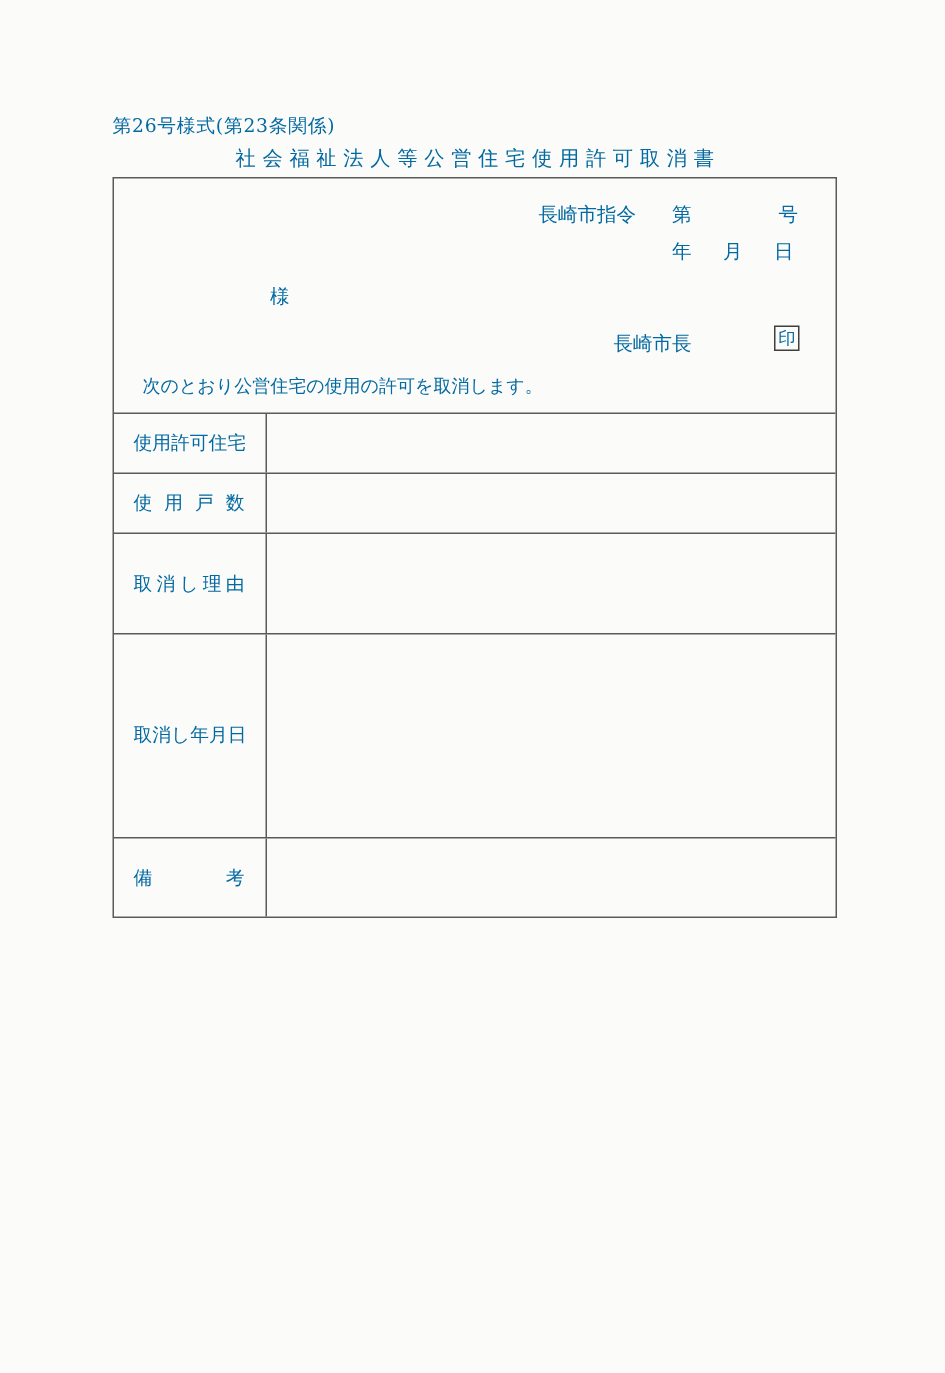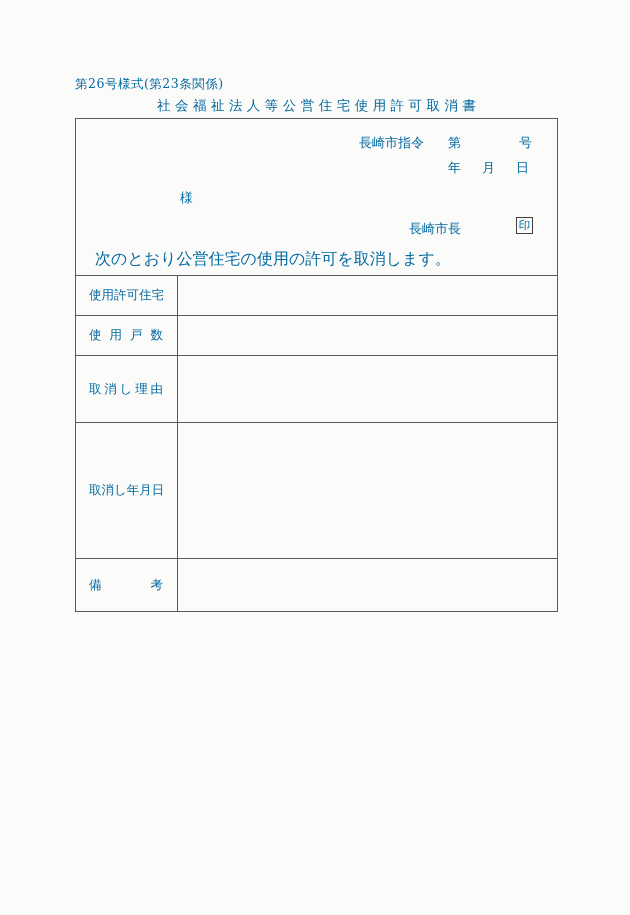--- a/index.html
+++ b/index.html
@@ -40,21 +40,21 @@
   .date-day       { left:440px; top:40px; }
   .addressee      { left:104px; top:70px; }
   .issuer         { left:293px; top:101px;margin-left:40px; }
   .seal-box {
     position:absolute; left:440px; top:98px;
     width:17px; height:17px;
     border:1px solid #3f3f3f;
     display:flex; align-items:center; justify-content:center;
     font-size:11.5px; line-height:1;
   }
-  .statement { left:19px; top:130px; font-size:16px; }
+  .statement { left:19px; top:130px; font-size:12px; }
   .form-row { display:flex; border-bottom:1px solid #5a5a5a; }
   .form-row:last-child { border-bottom:none; }
   .label-cell {
     width:102px; flex:0 0 102px;
     border-right:1px solid #5a5a5a;
     display:flex; align-items:center;
     padding-left:13px;
     font-size:12.5px;
   }
   .label-justify { width:74px; }

